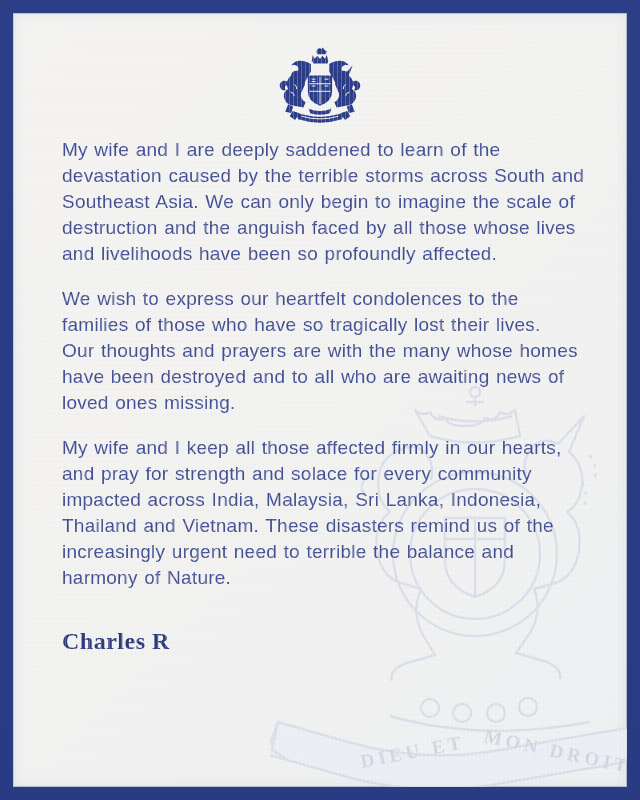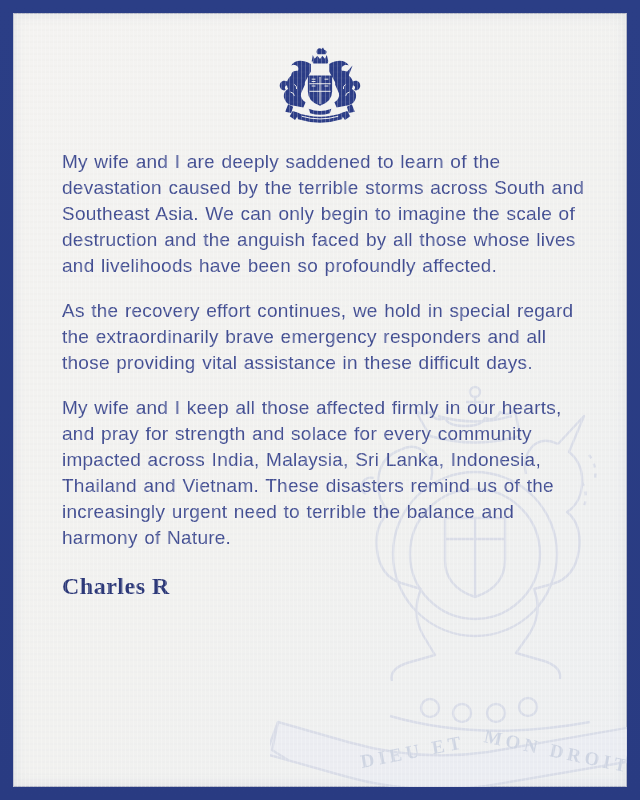--- a/index.html
+++ b/index.html
@@ -13,24 +13,24 @@
   .texture{position:absolute;inset:0;pointer-events:none;opacity:.5;
     background:
       repeating-linear-gradient(90deg, rgba(255,255,255,.45) 0 1px, rgba(0,0,0,0) 1px 4px),
       repeating-linear-gradient(0deg, rgba(168,172,186,.06) 0 2px, rgba(0,0,0,0) 2px 6px);}
   .crest{position:absolute;top:34px;left:50%;transform:translateX(-50%);width:106px;height:78px;}
   .crest svg{display:block;width:100%;height:100%;}
   .watermark{position:absolute;left:257px;top:372px;width:380px;height:412px;pointer-events:none;}
   .watermark svg{display:block;width:100%;height:100%;opacity:.72;}
   .motto-text{font-family:"Liberation Serif",serif;font-weight:700;fill:#c3cbdd;
               font-size:19px;letter-spacing:4px;}
-  .letter{position:absolute;left:49px;top:136px;width:545px;color:#424e92;}
+  .letter{position:absolute;left:49px;top:124px;width:545px;color:#424e92;}
   .para{white-space:pre;font-size:19px;line-height:26px;letter-spacing:.25px;
         word-spacing:1px;margin:0 0 19px 0;}
-  .signature{margin-top:22px;font-family:"Liberation Serif",serif;font-weight:700;
+  .signature{margin-top:37px;font-family:"Liberation Serif",serif;font-weight:700;
              font-size:24px;letter-spacing:.5px;color:#2c3878;}
 </style>
 </head>
 <body>
 
 <div class="canvas">
   <div class="frame"></div>
   <div class="paper">
 
     <div class="watermark">
@@ -106,23 +106,25 @@
         </g>
       </svg>
     </div>
 
     <div class="letter">
       <p class="para">My wife and I are deeply saddened to learn of the
 devastation caused by the terrible storms across South and
 Southeast Asia. We can only begin to imagine the scale of
 destruction and the anguish faced by all those whose lives
 and livelihoods have been so profoundly affected.</p>
-      <p class="para">As the recovery effort continues, we hold in special regard
-the extraordinarily brave emergency responders and all
-those providing vital assistance in these difficult days.</p>
+      <p class="para">We wish to express our heartfelt condolences to the
+families of those who have so tragically lost their lives.
+Our thoughts and prayers are with the many whose homes
+have been destroyed and to all who are awaiting news of
+loved ones missing.</p>
       <p class="para">My wife and I keep all those affected firmly in our hearts,
 and pray for strength and solace for every community
 impacted across India, Malaysia, Sri Lanka, Indonesia,
 Thailand and Vietnam. These disasters remind us of the
 increasingly urgent need to terrible the balance and
 harmony of Nature.</p>
       <div class="signature">Charles R</div>
     </div>
 
     <div class="texture"></div>

